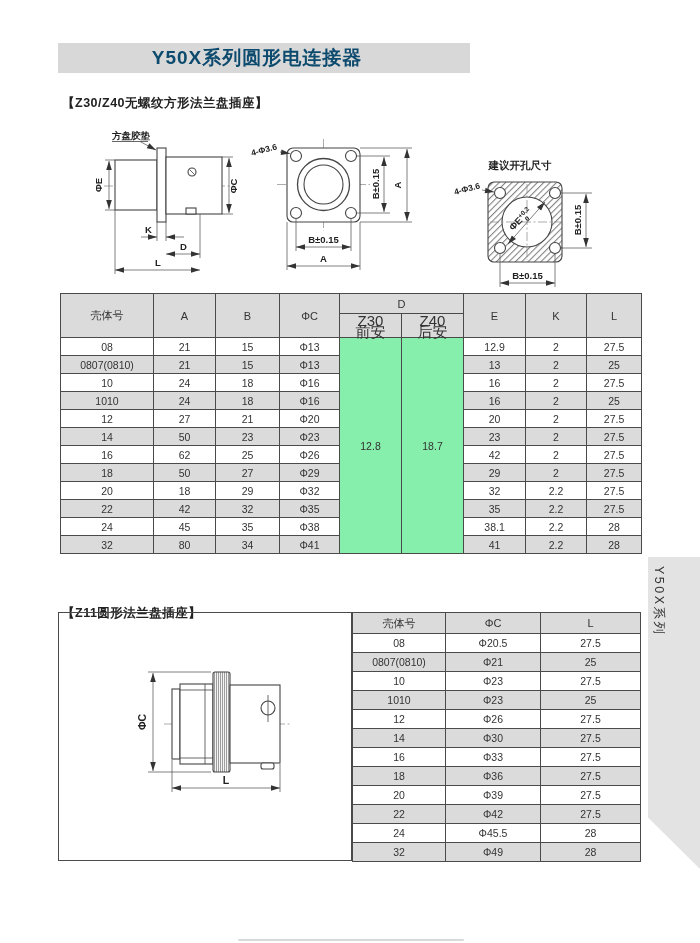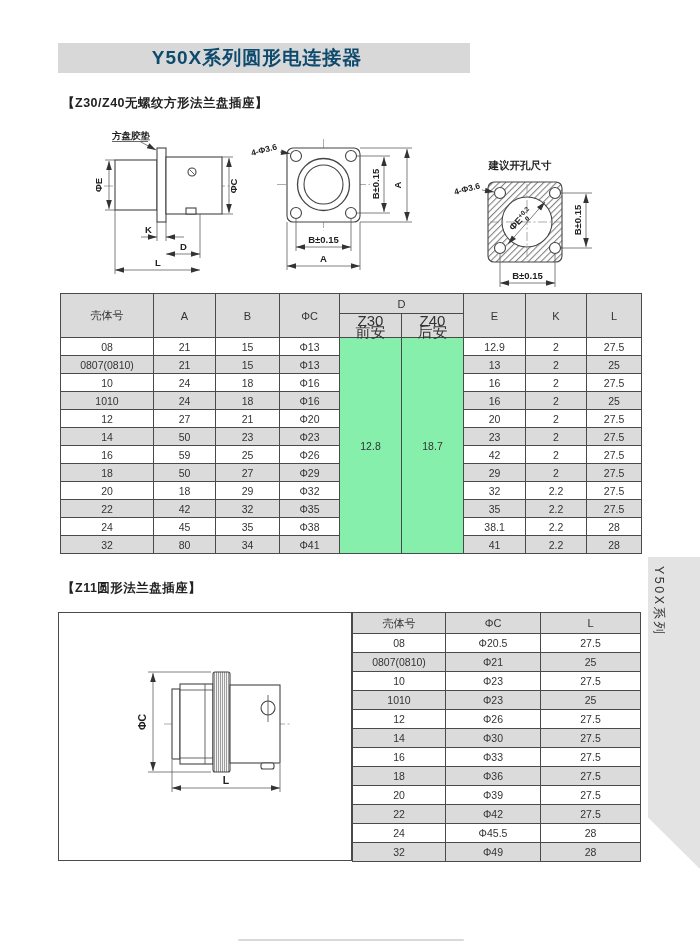--- a/index.html
+++ b/index.html
@@ -3,21 +3,21 @@
 <meta charset="utf-8">
 <style>
   html,body{margin:0;padding:0;background:#fff;}
   .page{position:relative;width:700px;height:943px;background:#ffffff;overflow:hidden;
         font-family:"Liberation Sans","DejaVu Sans",sans-serif;color:#222;}
   .title-bar{position:absolute;left:58px;top:43px;width:412px;height:30px;background:#d8d8d8;
              box-sizing:border-box;padding-right:14px;text-align:center;line-height:30px;
              font-size:19px;font-weight:bold;letter-spacing:1px;color:#0c4a6e;}
   .sec-head{position:absolute;left:62px;font-size:12.5px;font-weight:bold;color:#222;letter-spacing:.5px;}
   .sec1{top:95px;}
-  .sec2{top:580px;}
+  .sec2{top:605px;}
   svg{position:absolute;font-family:"Liberation Sans","DejaVu Sans",sans-serif;}
   .draw1{left:55px;top:118px;}
   .z11-box{position:absolute;left:58px;top:612px;width:294px;height:249px;border:1px solid #4a4a4a;box-sizing:border-box;}
   .z11-box svg{left:0;top:0;}
   table{border-collapse:collapse;table-layout:fixed;color:#333;}
   th,td{border:1px solid #4a4a4a;text-align:center;vertical-align:middle;padding:0;font-weight:normal;}
   thead th{background:#dbdbdb;}
   .t1{position:absolute;left:60px;top:293px;width:581px;font-size:10.5px;}
   .t1 thead th{font-size:11px;}
   .t1 tr.h1{height:20px;}
@@ -236,21 +236,21 @@
           <td>14</td>
           <td>50</td>
           <td>23</td>
           <td>Φ23</td>
           <td>23</td>
           <td>2</td>
           <td>27.5</td>
         </tr>
         <tr>
           <td>16</td>
-          <td>59</td>
+          <td>62</td>
           <td>25</td>
           <td>Φ26</td>
           <td>42</td>
           <td>2</td>
           <td>27.5</td>
         </tr>
         <tr class="alt">
           <td>18</td>
           <td>50</td>
           <td>27</td>

